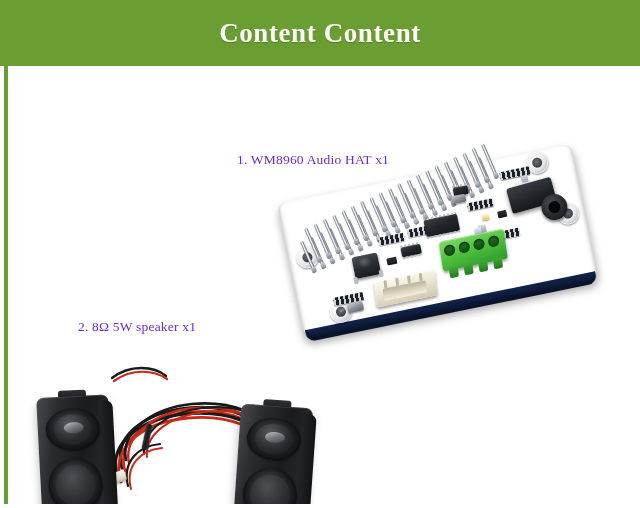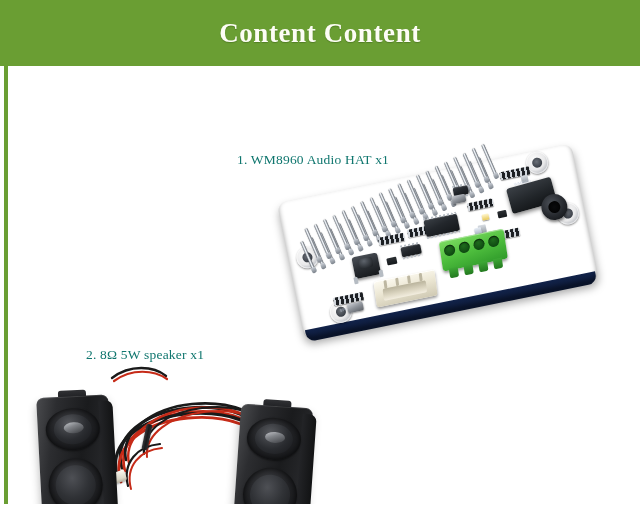--- a/index.html
+++ b/index.html
@@ -74,26 +74,26 @@
     height: 438px;
     background: #ffffff;
     overflow: hidden;
   }
 
   
   .caption {
     position: absolute;
     font-family: "Liberation Serif", serif;
     font-size: 13.5px;
-    color: #0f766e;
+    color: #6d28d9;
     white-space: nowrap;
     letter-spacing: 0.2px;
   }
   #caption-hat { left: 229px; top: 86px; }
-  #caption-speaker { left: 78px; top: 253px; margin-top: 28px; }
+  #caption-speaker { left: 70px; top: 253px; }
 
   
   .photo-stage {
     position: absolute;
     overflow: visible;
   }
   #hat-photo {
     left: 262px;
     top: 66px;
     width: 340px;

